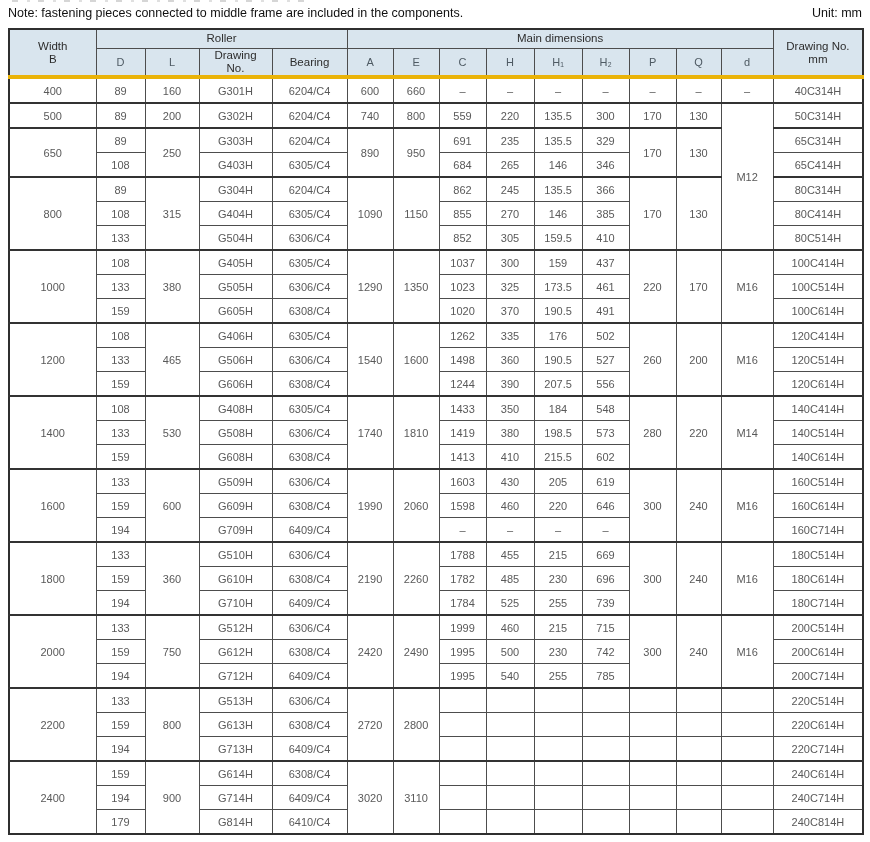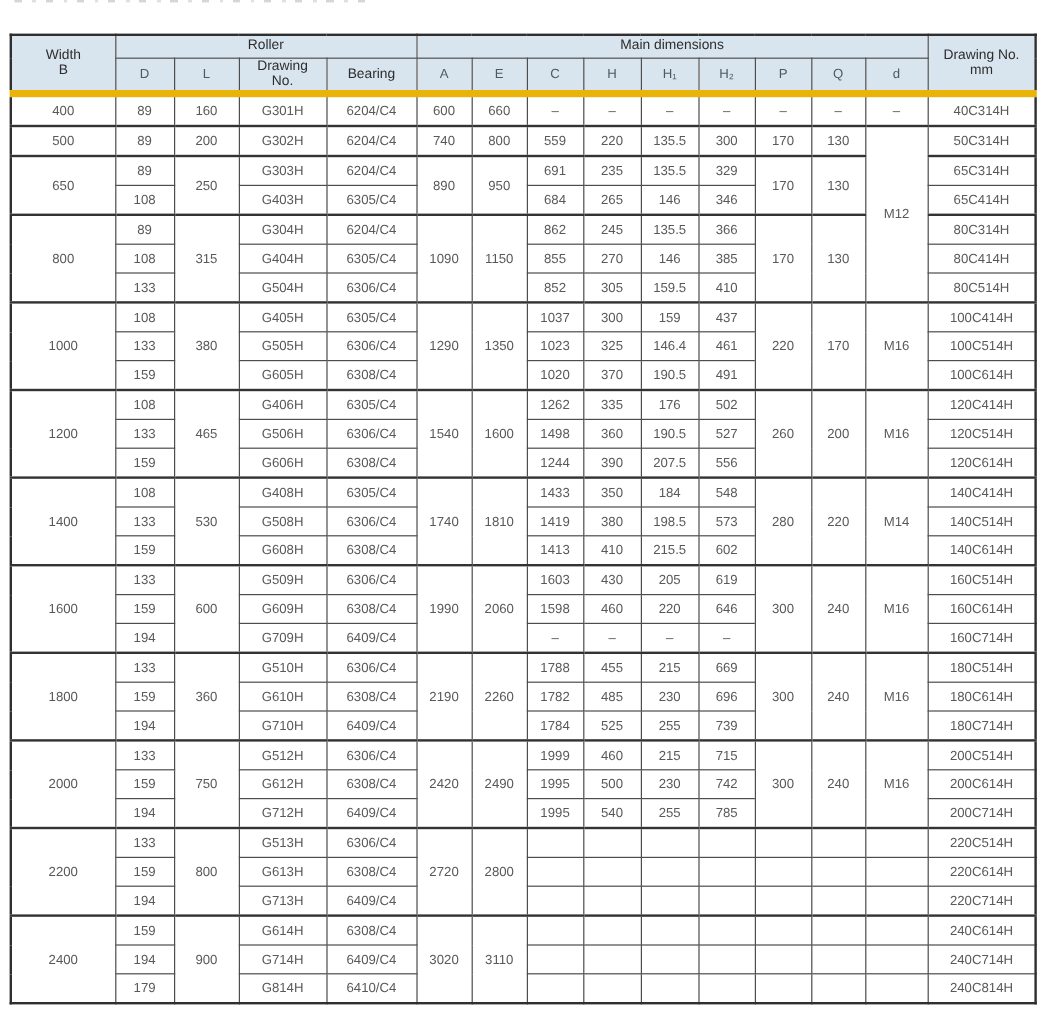--- a/index.html
+++ b/index.html
@@ -31,29 +31,33 @@
     text-align:center;vertical-align:middle;
     padding:0;overflow:hidden;
     line-height:1.15;
   }
   thead th{background:#d9e5ee;font-weight:normal;}
   thead tr.hr1 th{height:18px;}
   thead tr.hr2 th{height:24px;}
   thead th.grp{font-size:11.5px;color:#2d2d2d;}
   thead th.sub{font-size:11px;color:#4e5a63;}
   thead th.span2{font-size:11.5px;color:#2d2d2d;}
-  thead{border-bottom:6px solid #eab308;margin-left:13px;}
+  thead{border-bottom:4px solid #eab308;margin-left:13px;}
   tbody td{height:23px;font-size:11px;color:#595959;background:#fff;}
   tbody tr.group-start td{border-top:2px solid #333;}
 </style>
 </head>
 <body>
 
 <div class="page">
   <div class="clip-frag"></div>
+  <div class="topbar">
+    <div class="note">Note: fastening pieces connected to middle frame are included in the components.</div>
+    <div class="unit">Unit: mm</div>
+  </div>
   <table class="dims" id="dim-table">
       <colgroup>
         <col style="width: 87px;">
         <col style="width: 49px;">
         <col style="width: 54px;">
         <col style="width: 73px;">
         <col style="width: 75px;">
         <col style="width: 46px;">
         <col style="width: 46px;">
         <col style="width: 47px;">
@@ -201,21 +205,21 @@
           <td rowspan="3">170</td>
           <td rowspan="3">M16</td>
           <td>100C414H</td>
         </tr>
         <tr>
           <td>133</td>
           <td>G505H</td>
           <td>6306/C4</td>
           <td>1023</td>
           <td>325</td>
-          <td>146.4</td>
+          <td>173.5</td>
           <td>461</td>
           <td>100C514H</td>
         </tr>
         <tr>
           <td>159</td>
           <td>G605H</td>
           <td>6308/C4</td>
           <td>1020</td>
           <td>370</td>
           <td>190.5</td>

